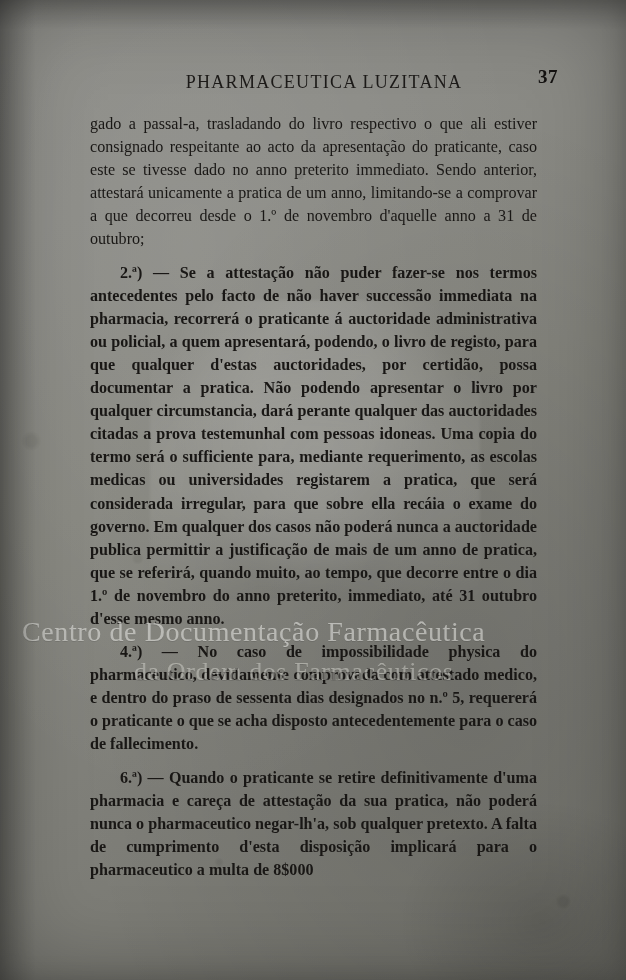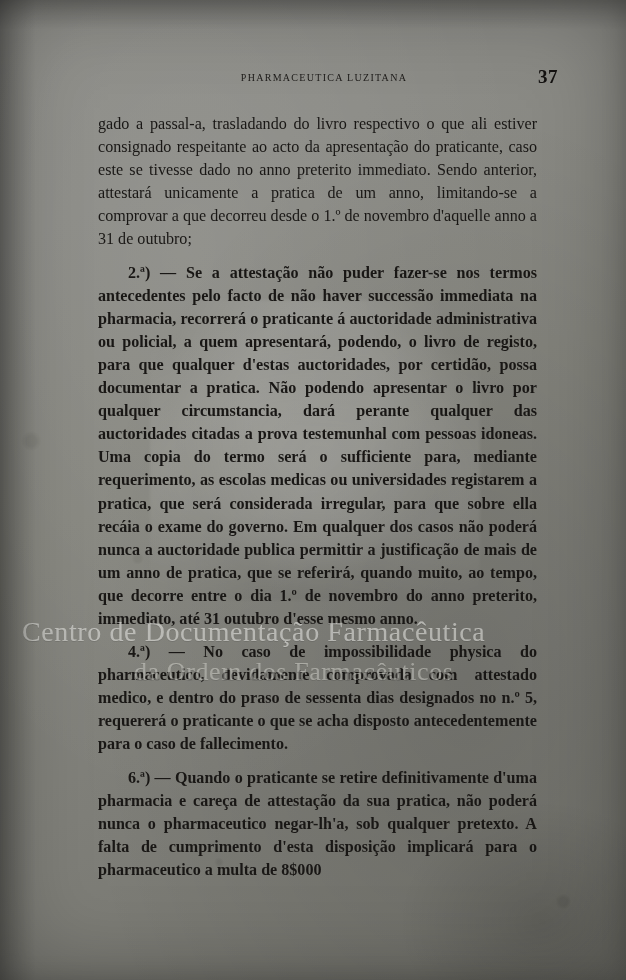--- a/index.html
+++ b/index.html
@@ -66,21 +66,21 @@
     position: absolute;
     left: 90px;
     right: 68px;
     top: 72px;
     display: flex;
     align-items: baseline;
     justify-content: center;
   }
   .head-title {
     font-family: "Liberation Serif", serif;
-    font-size: 10px;
+    font-size: 18px;
     letter-spacing: 1.3px;
     color: #1d1b19;
     text-align: center;
     flex: 1;
   }
   .folio {
     position: absolute;
     right: 0;
     top: -6px;
     font-size: 19px;
@@ -92,21 +92,21 @@
     position: absolute;
     left: 90px;
     top: 112px;
     width: 447px;
     font-size: 16.1px;
     line-height: 23.1px;
     text-align: justify;
     color: #191715;
   }
   p.para {
-    margin: 0 0 0 8px;
+    margin: 0 0 0 0;
     text-align: justify;
     text-justify: inter-word;
   }
   p.para + p.para {
     margin-top: 10px;
     font-weight: bold;
   }
   p.indent {
     text-indent: 30px;
   }

